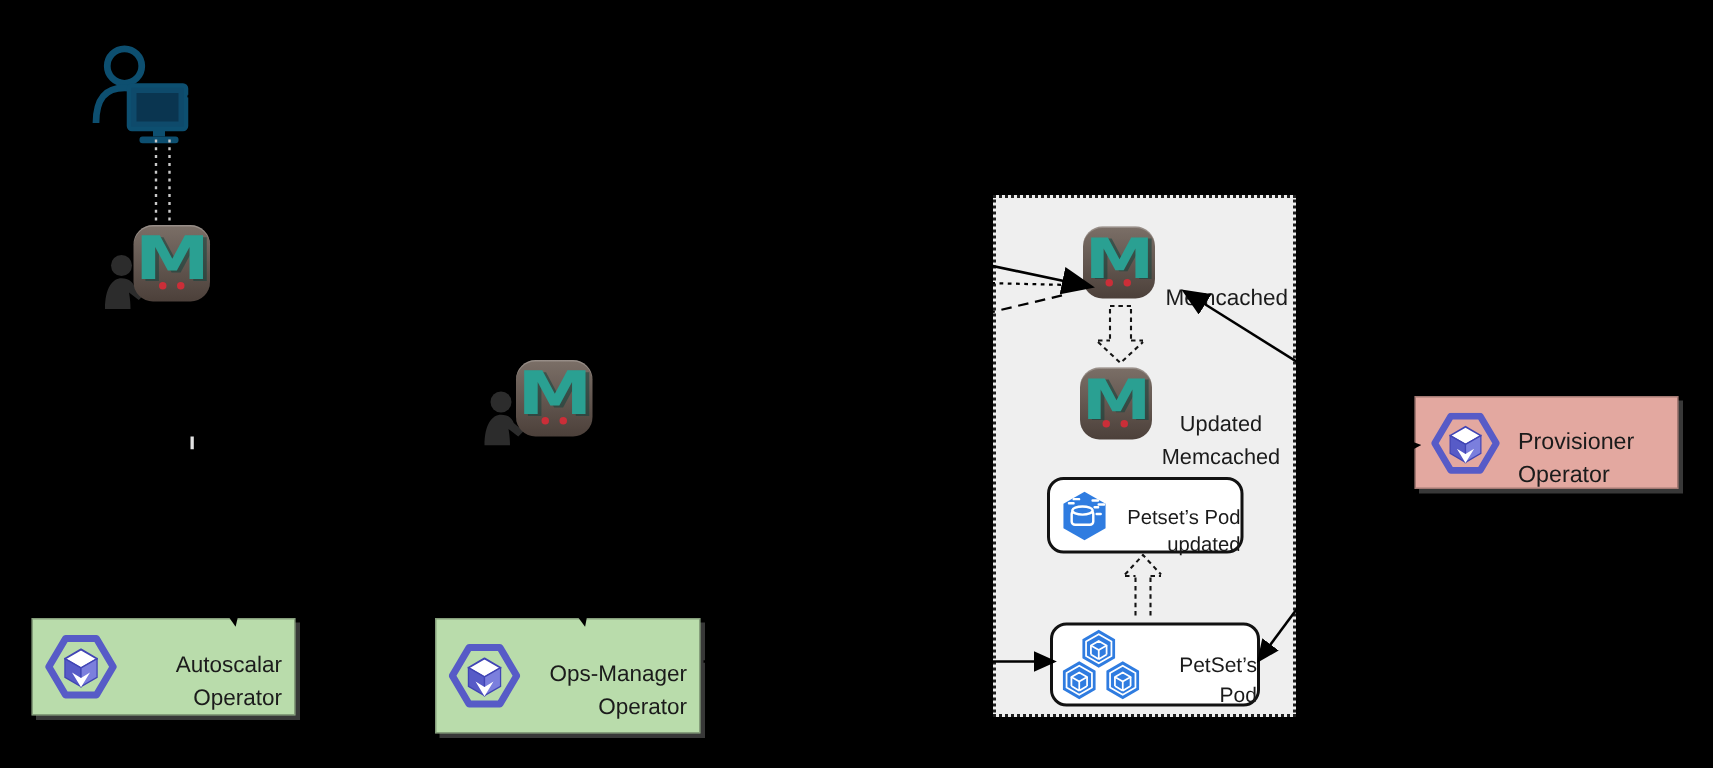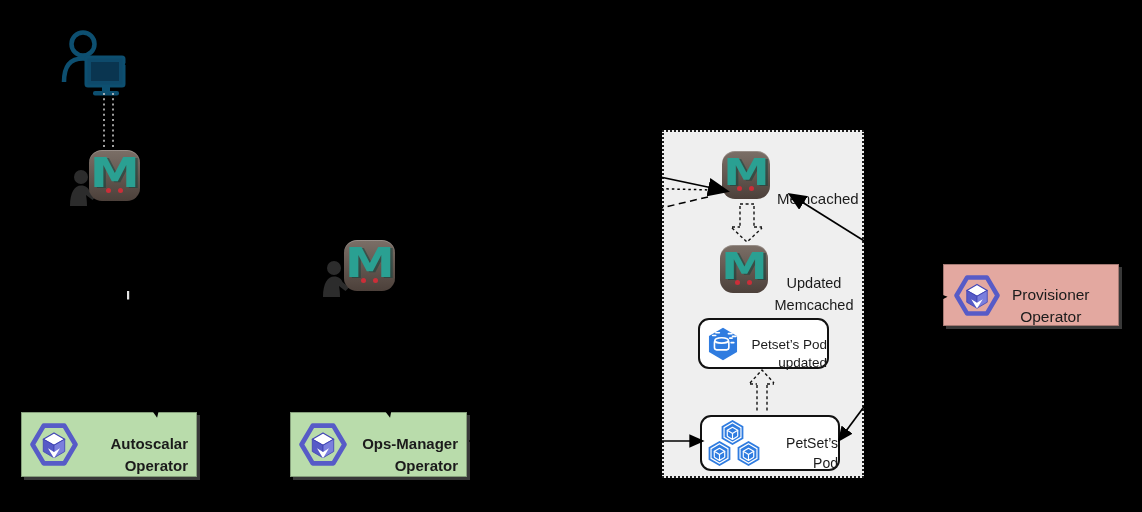--- a/index.html
+++ b/index.html
@@ -40,24 +40,24 @@
   
   .wbox{
     position:absolute;background:#fff;border:2px solid #121212;border-radius:11px;
     box-sizing:border-box;display:flex;align-items:center;z-index:2;
   }
   
   .gbox,.pbox{
     position:absolute;box-sizing:border-box;display:flex;align-items:center;
     border:1px solid rgba(0,0,0,.28);box-shadow:3px 3px 0 #383838;z-index:2;
   }
-  .gbox{background:var(--operator_green,#b9dcab);font-weight:bold;}
+  .gbox{background:var(--operator_green,#b9dcab);}
   .pbox{background:var(--operator_pink,#e3a8a0);}
 
-  .twoline{display:flex;flex-direction:column;justify-content:center;text-align:center;}
+  .twoline{display:flex;flex-direction:column;justify-content:center;}
   .center{text-align:center;flex:1;align-items:flex-end;}
 
   .icon-abs{position:absolute;z-index:2;}
   svg{display:block;}
   #arrow-overlay{position:absolute;left:0;top:0;z-index:5;pointer-events:none;}
 </style>
 </head>
 <body>
 
 <svg width="0" height="0" style="position:absolute">
@@ -165,21 +165,21 @@
 <div class="gbox" style="left:21px;top:412px;width:176px;height:65px;padding:0 8px">
   <svg width="48" height="43" viewBox="0 0 56 50">
       <use href="#sym-operator"></use>
     </svg>
   <div class="lbl twoline center" style="font-size:15px;line-height:1.45">
     <div>Autoscalar</div>
     <div>Operator</div>
   </div>
 </div>
 
-<div class="gbox" style="left:290px;top:412px;width:177px;height:65px;padding:0 8px">
+<div class="gbox" style="left:290px;top:412px;width:177px;height:77px;padding:0 8px">
   <svg width="48" height="43" viewBox="0 0 56 50">
       <use href="#sym-operator"></use>
     </svg>
   <div class="lbl twoline center" style="font-size:15px;line-height:1.45">
     <div>Ops-Manager</div>
     <div>Operator</div>
   </div>
 </div>
 
 <div class="pbox" style="left:943px;top:264px;width:176px;height:62px;padding:0 10px">

